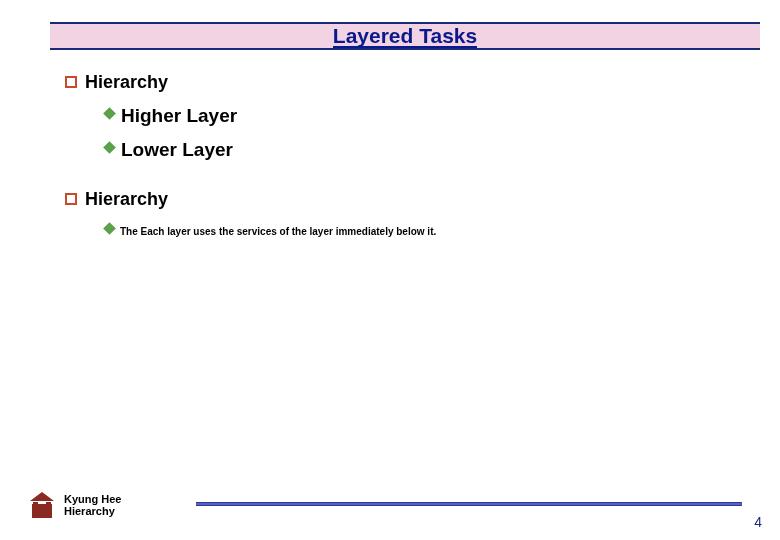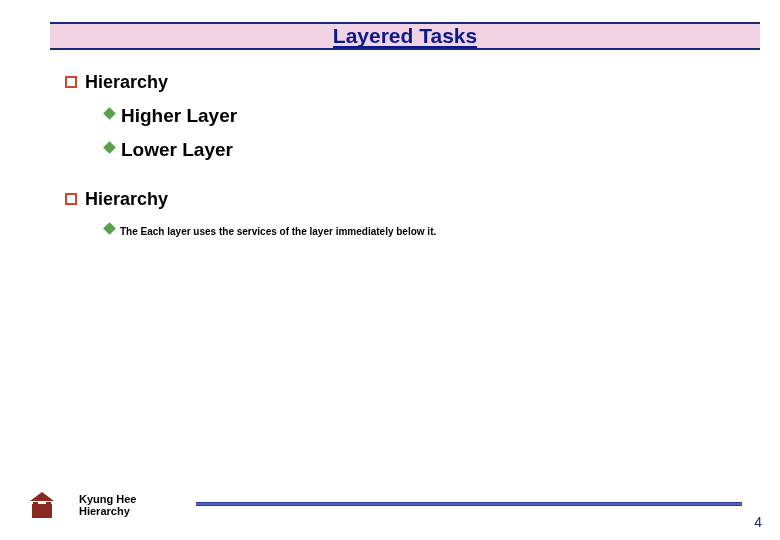--- a/index.html
+++ b/index.html
@@ -34,21 +34,21 @@
   .sub-list { margin: 10px 0 28px 40px; }
   .dia-item { display: flex; align-items: flex-start; gap: 7px; margin: 12px 0; }
   .dia-marker { width: 9px; height: 9px; transform: rotate(45deg); background: #5aa14a; margin-top: 4px; flex: none; }
   .dia-text { font-size: 19px; font-weight: bold; }
   .dia-block { font-size: 10px; font-weight: bold; max-width: 540px; line-height: 1.3; }
   .dia-block .dia-marker { display:inline-block; vertical-align: 2px; margin-right: 6px; }
 
   .footer-logo {
     position: absolute;
     left: 28px; bottom: 22px;
-    display: flex; align-items: center; gap: 23px;
+    display: flex; align-items: center; gap: 8px;
   }
   .logo-icon {
     width: 28px; height: 26px; position: relative;
   }
   .logo-roof {
     position:absolute; top:0; left:2px;
     border-left: 12px solid transparent;
     border-right: 12px solid transparent;
     border-bottom: 9px solid #8a2a22;
   }

